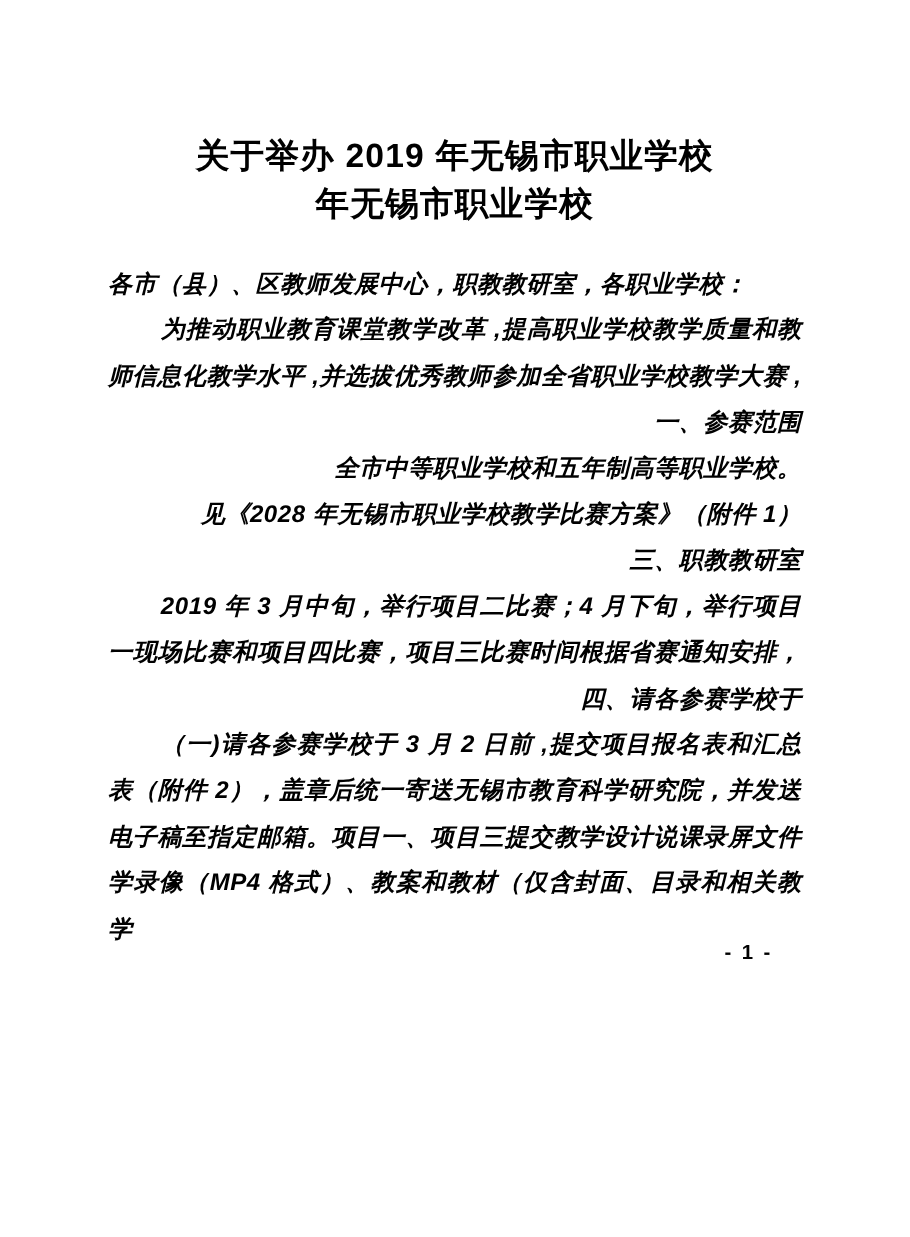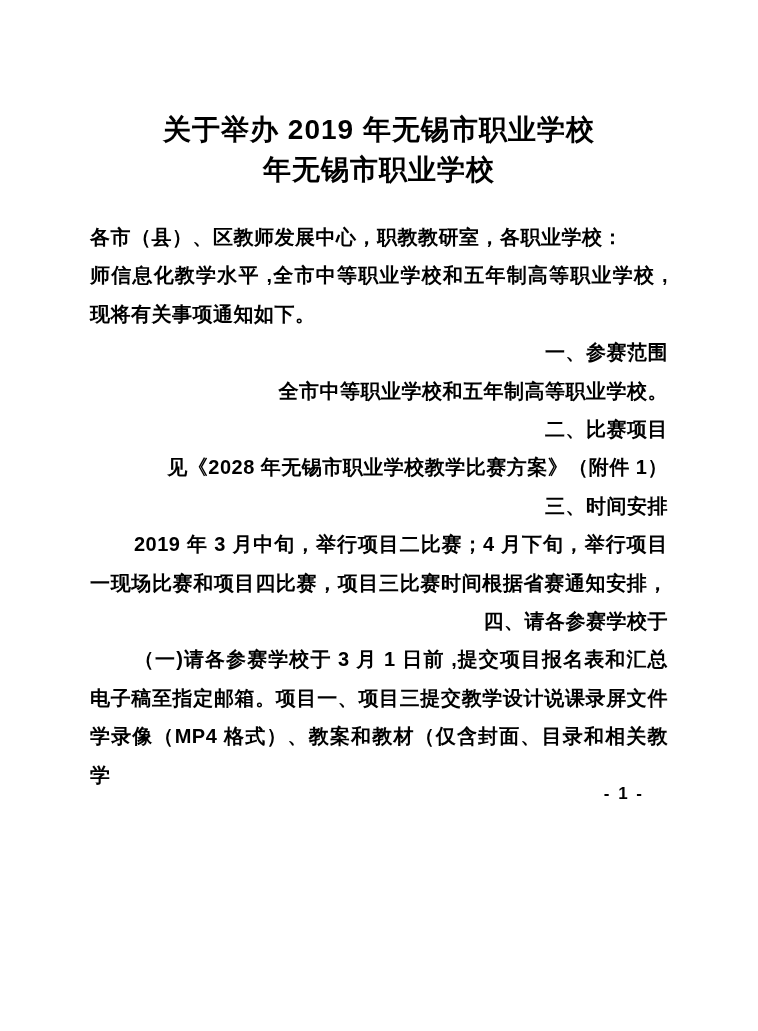--- a/index.html
+++ b/index.html
@@ -31,20 +31,21 @@
     position: absolute;
     top: 218px;
     left: 90px;
     width: 578px;
     font-size: 20px;
     line-height: 38.4px;
     letter-spacing: 0.5px;
   }
   .line {
     white-space: nowrap;
+    font-style: italic;
   }
   .line.indent {
     padding-left: 44px;
     text-align: right;
   }
   .line.fill {
     white-space: normal;
     text-align: justify;
     text-align-last: justify;
   }
@@ -65,30 +66,30 @@
 
 <div class="page">
 
   <div class="doc-title">
     <div class="title-line">关于举办 2019 年无锡市职业学校</div>
     <div class="title-line">年无锡市职业学校</div>
   </div>
 
   <div class="doc-body">
     <div class="line">各市（县）、区教师发展中心，职教教研室，各职业学校：</div>
-    <div class="line fill">师信息化教学水平 ,全市中等职业学校和五年制高等职业学校 ,</div>
-    <div class="line">现将有关事项通知如下。</div>
+    <div class="line indent fill">为推动职业教育课堂教学改革 ,提高职业学校教学质量和教</div>
+    <div class="line fill">师信息化教学水平 ,并选拔优秀教师参加全省职业学校教学大赛 ,</div>
     <div class="line indent">一、参赛范围</div>
     <div class="line indent">全市中等职业学校和五年制高等职业学校。</div>
-    <div class="line indent">二、比赛项目</div>
     <div class="line indent">见《2028 年无锡市职业学校教学比赛方案》（附件 1）</div>
-    <div class="line indent">三、时间安排</div>
+    <div class="line indent">三、职教教研室</div>
     <div class="line indent fill">2019 年 3 月中旬，举行项目二比赛；4 月下旬，举行项目</div>
     <div class="line fill">一现场比赛和项目四比赛，项目三比赛时间根据省赛通知安排，</div>
     <div class="line indent">四、请各参赛学校于</div>
-    <div class="line indent fill">（一)请各参赛学校于 3 月 1 日前 ,提交项目报名表和汇总</div>
+    <div class="line indent fill">（一)请各参赛学校于 3 月 2 日前 ,提交项目报名表和汇总</div>
+    <div class="line fill">表（附件 2），盖章后统一寄送无锡市教育科学研究院，并发送</div>
     <div class="line fill">电子稿至指定邮箱。项目一、项目三提交教学设计说课录屏文件</div>
     <div class="line fill">学录像（MP4 格式）、教案和教材（仅含封面、目录和相关教学</div>
   </div>
 
   <div class="page-number">- 1 -</div>
 
 </div>
 
 </body></html>

